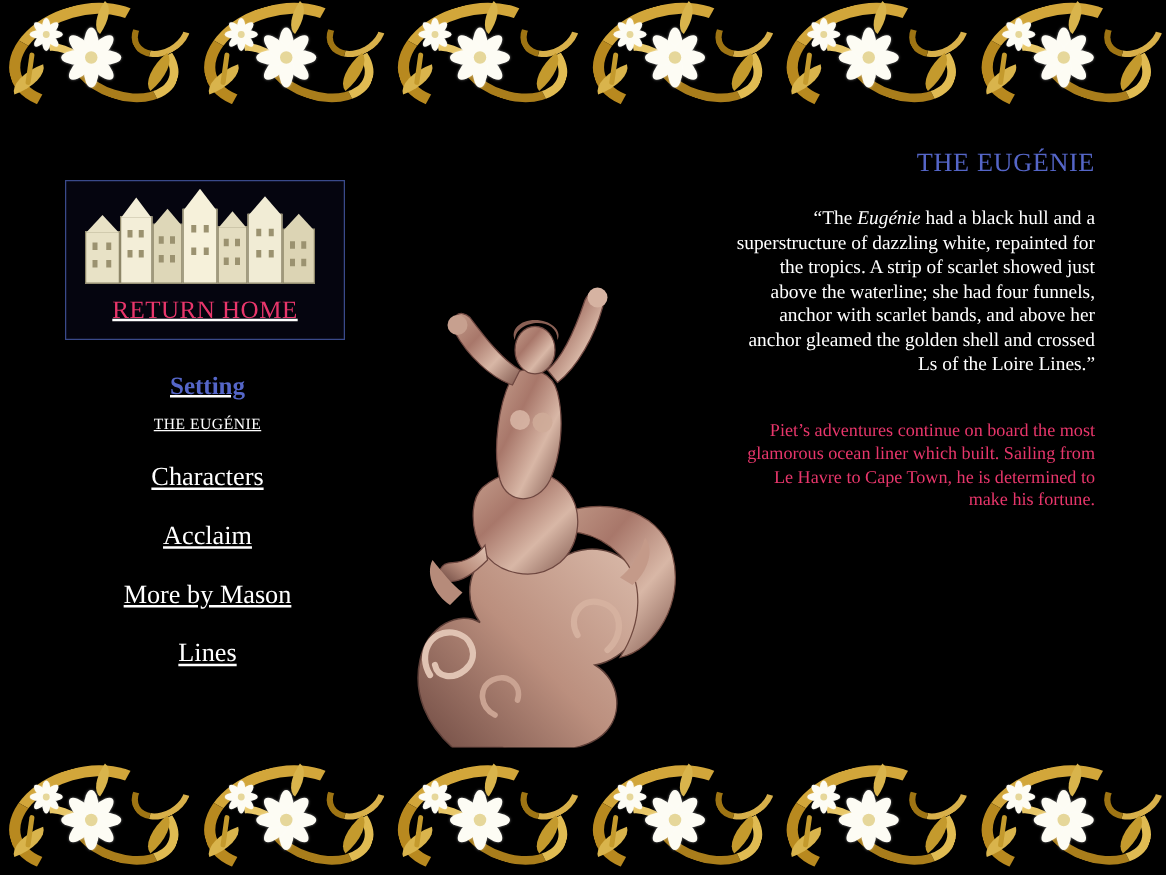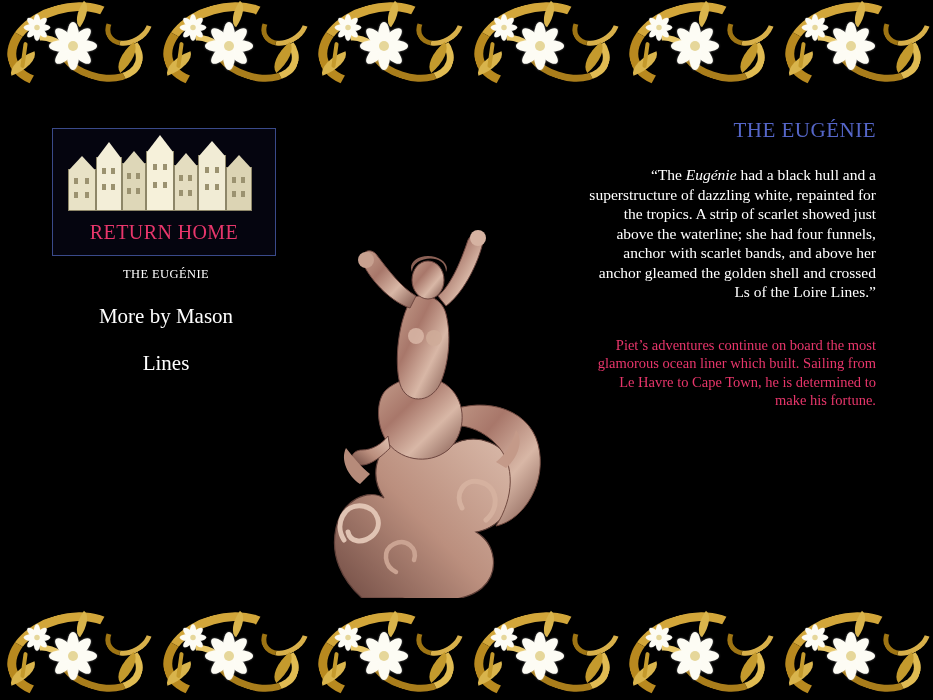--- a/index.html
+++ b/index.html
@@ -122,23 +122,24 @@
     top: 88px;
     left: 0;
     width: 933px;
     height: 522px;
   }
 
   
   .nav-col {
     position: absolute;
     left: 52px;
-    top: 40px;
+    top: 56px;
     width: 228px;
     text-align: center;
+    text-decoration: underline;
   }
   .home-box {
     width: 224px;
     height: 128px;
     border: 1px solid #3a4a8a;
     background: #05050f;
     box-sizing: border-box;
     padding-top: 8px;
     cursor: pointer;
   }
@@ -481,22 +482,25 @@
           <div class="roof" style="border-left:12px solid transparent;border-right:12px solid transparent;border-bottom:13px solid #dcd4b4;top:-13px;"></div>
           <div class="win" style="left:5px; top:9px;"></div>
             <div class="win" style="left:14px; top:9px;"></div>
           <div class="win" style="left:5px; top:23px;"></div>
             <div class="win" style="left:14px; top:23px;"></div>
         </div>
       </div>
       <div class="return-home">RETURN HOME</div>
     </div>
 
+    <div class="nav-heading nav-link">Setting</div>
     <div class="nav-sub nav-link">THE EUGÉNIE</div>
 
+    <div class="nav-main nav-link">Characters</div>
+    <div class="nav-main nav-link">Acclaim</div>
     <div class="nav-main nav-link">More by Mason</div>
     <div class="nav-main nav-link">Lines</div>
   </div>
 
   <div class="statue-wrap">
     <svg width="250" height="430" viewBox="0 0 250 430">
       <defs>
         <linearGradient id="bronze" x1="0" y1="0" x2="1" y2="1">
           <stop offset="0%" stop-color="#c59e8c"></stop>
           <stop offset="35%" stop-color="#a8776a"></stop>

